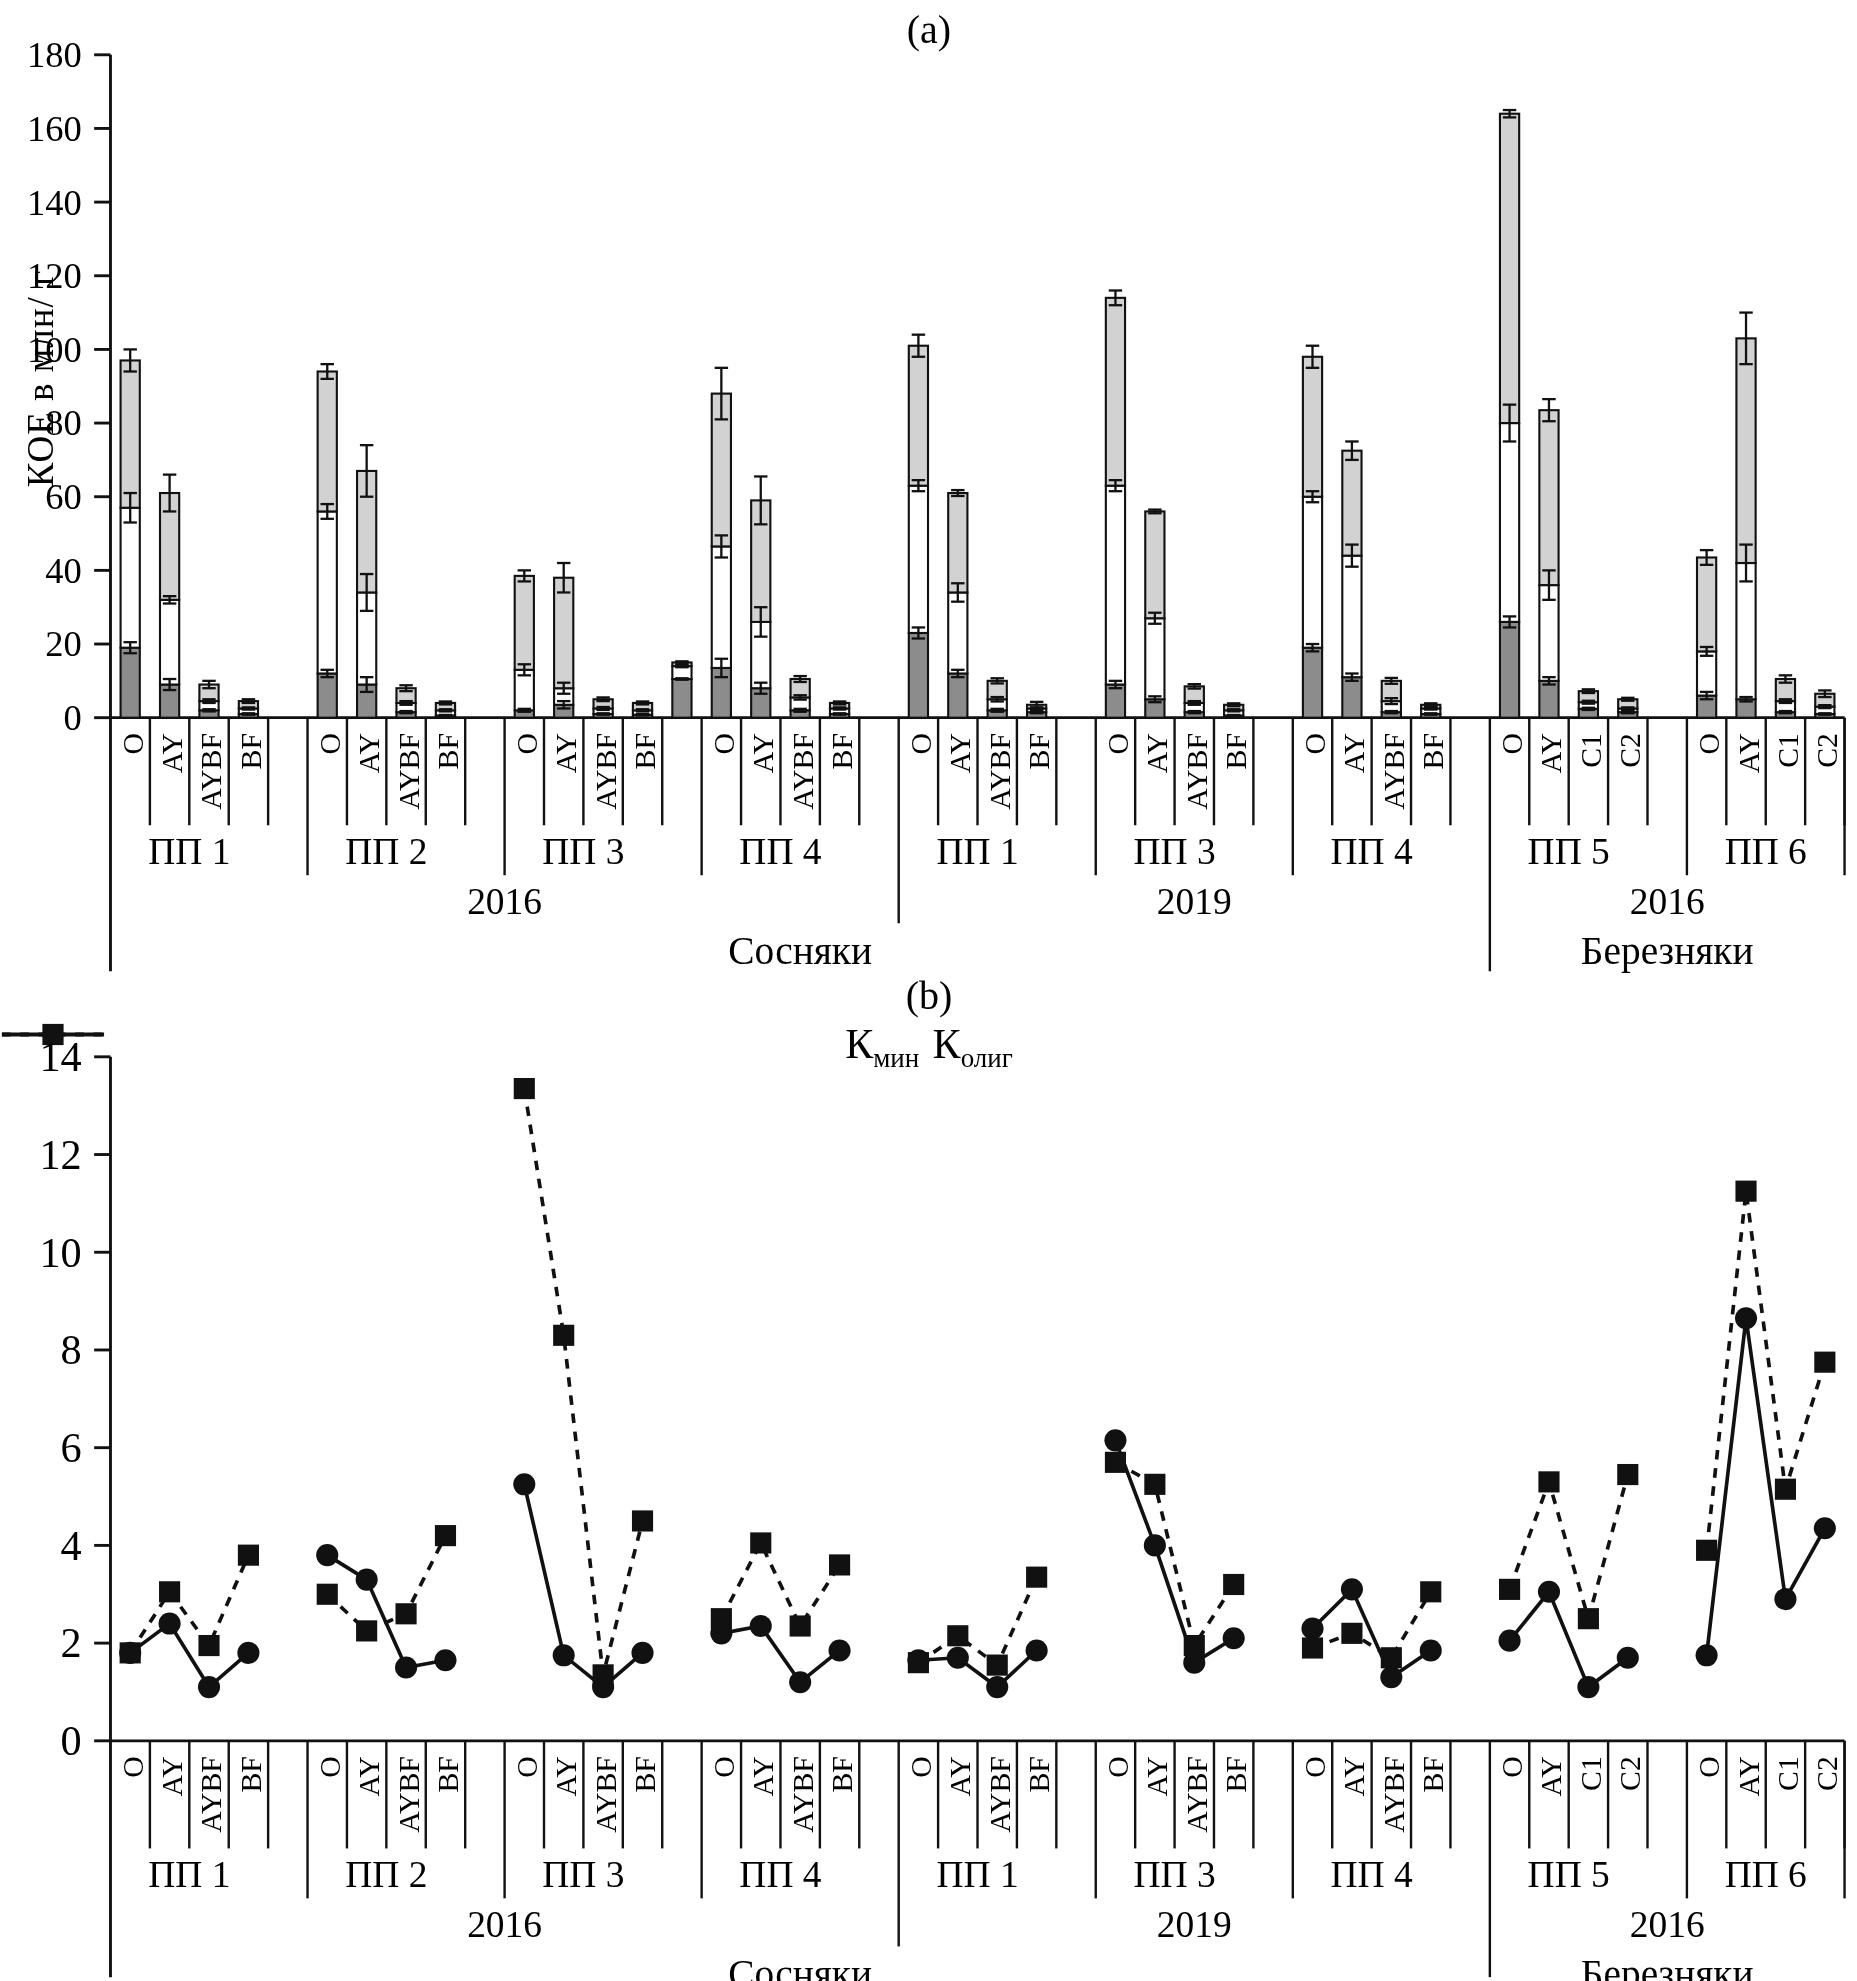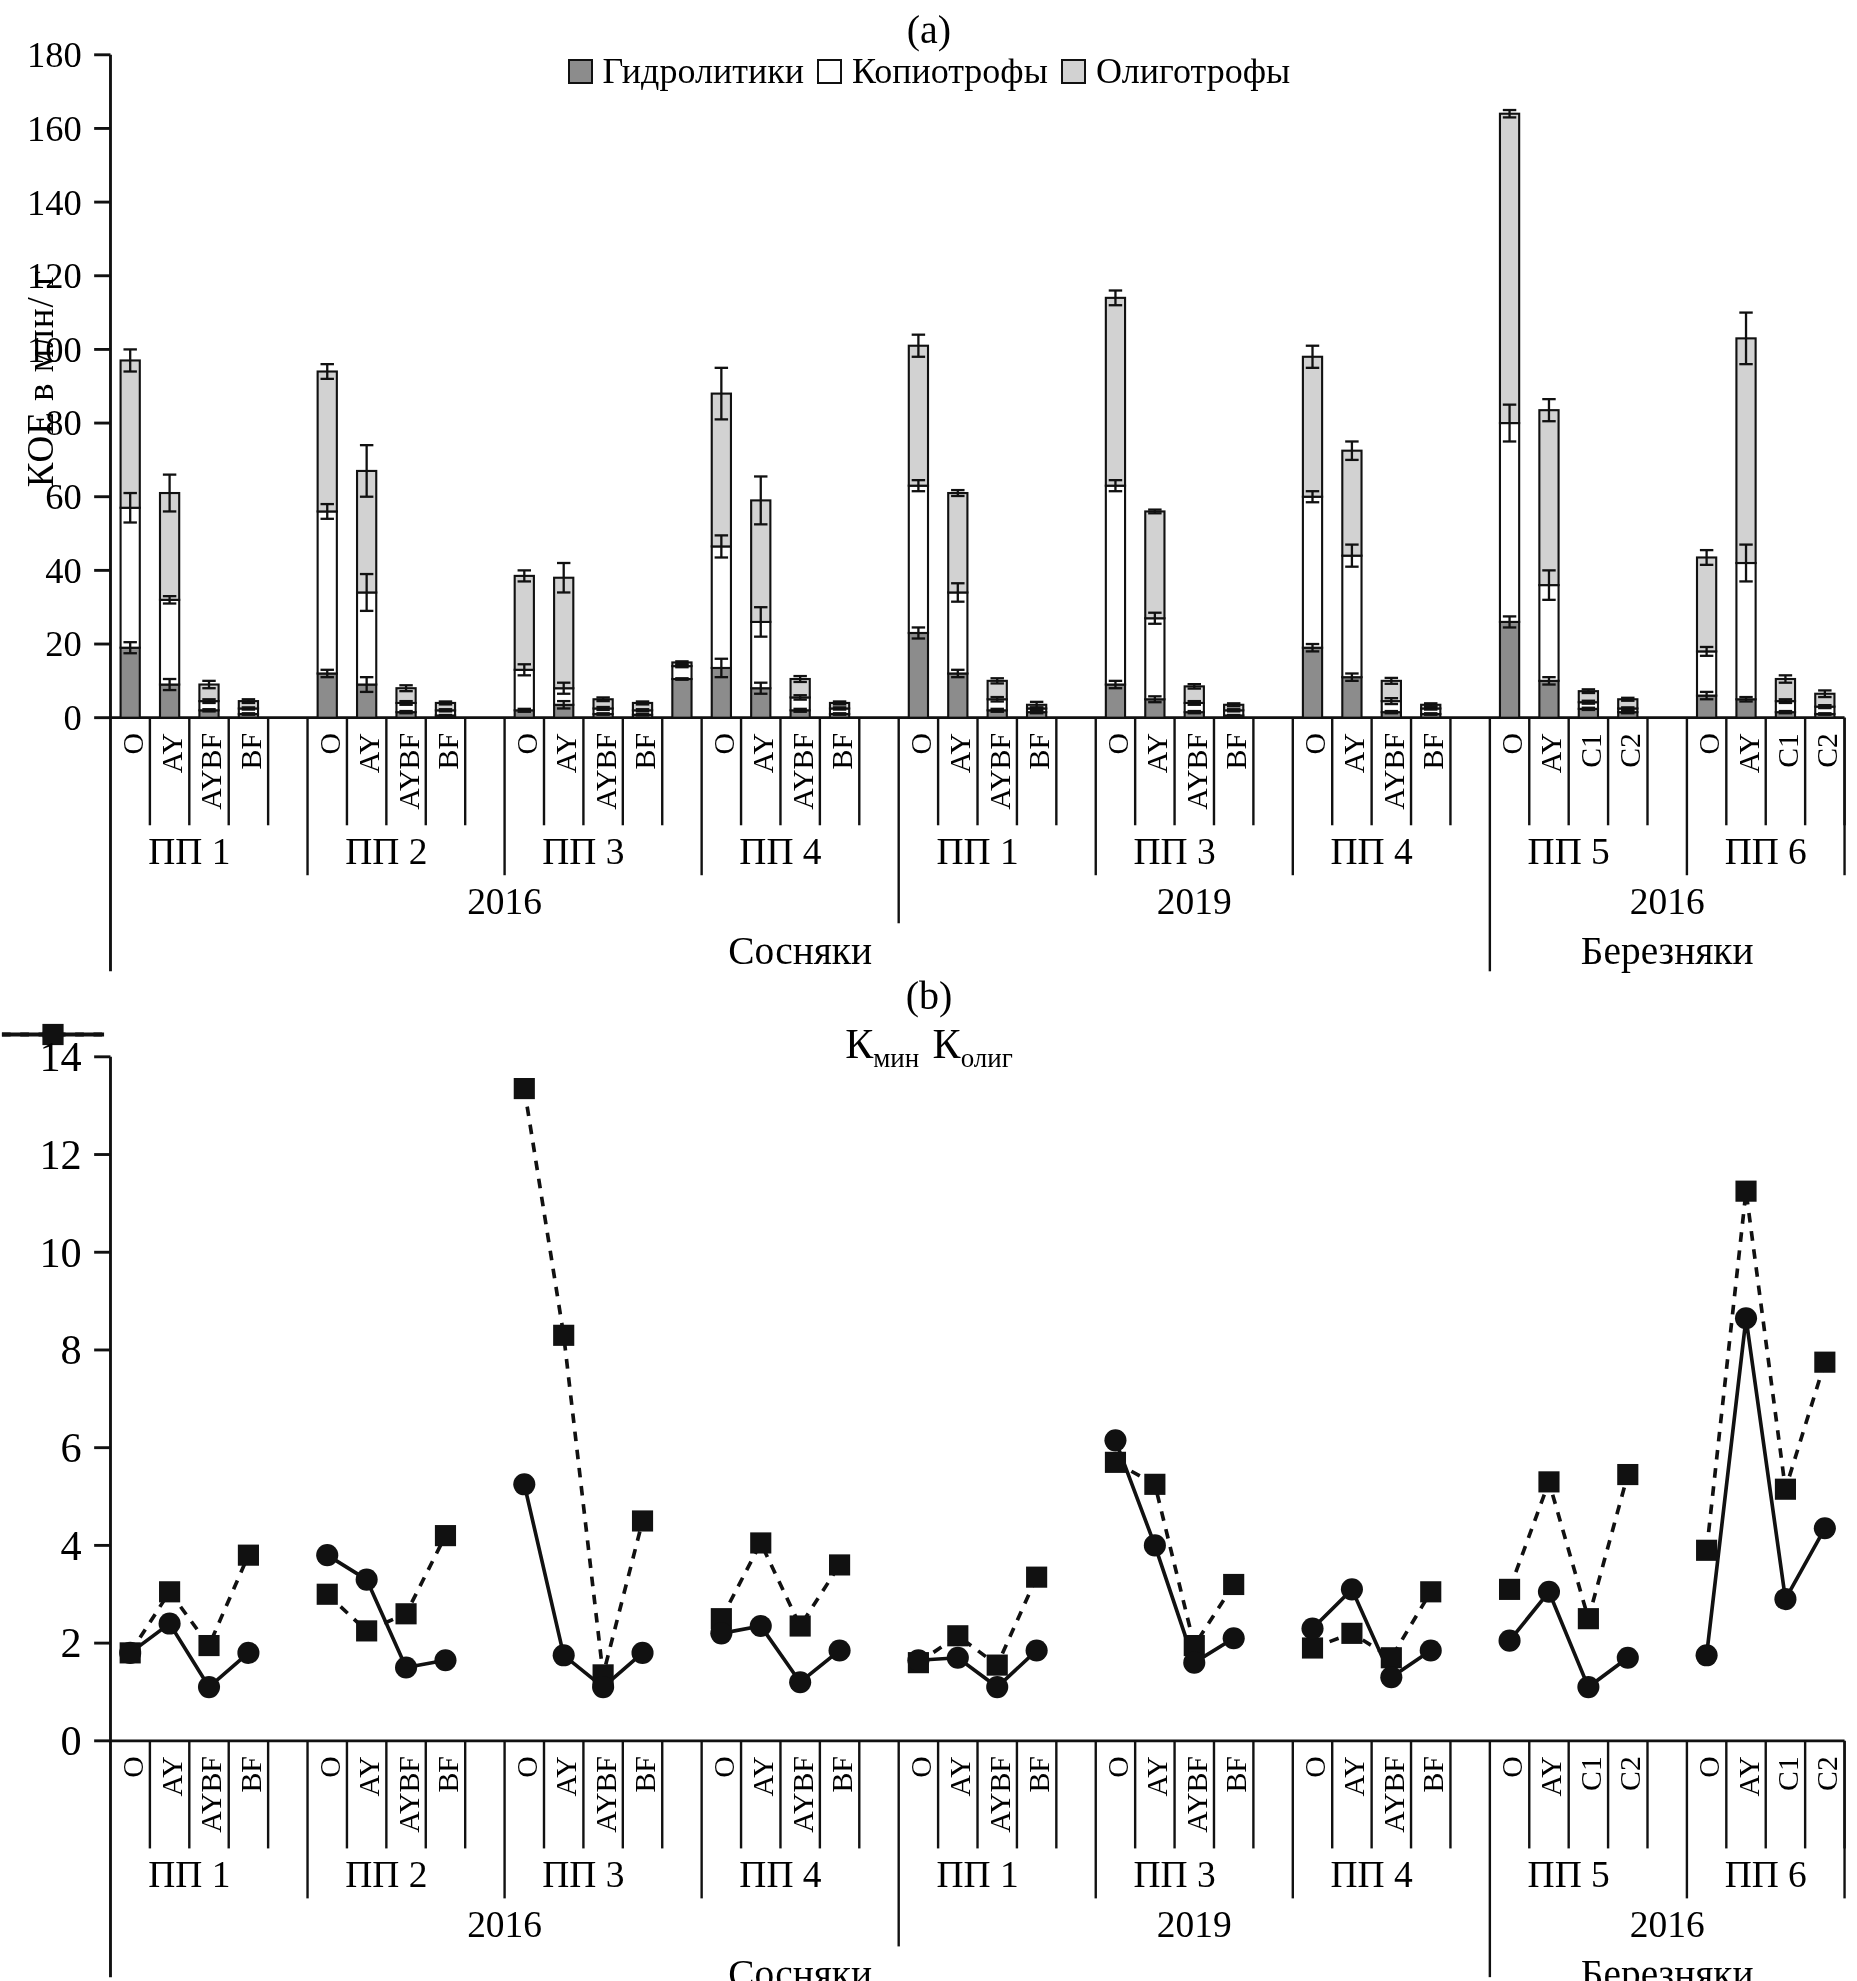--- a/index.html
+++ b/index.html
@@ -18,34 +18,20 @@
   svg{position:absolute;left:0;top:0;}
   text{font-family:"Liberation Serif","DejaVu Serif",serif;}
 </style>
 </head>
 <body>
 
 <div id="page">
 
   <div class="title" style="top:5.8px;">(a)</div>
 
-  <div class="legend-row" style="top:50px;">
-    <div class="legend-item">
-      <span class="swatch" style="background: rgb(140, 140, 140);"></span>
-      <span class="leg-a-label">Гидролитики</span>
-    </div>
-    <div class="legend-item">
-      <span class="swatch" style="background: rgb(255, 255, 255);"></span>
-      <span class="leg-a-label">Копиотрофы</span>
-    </div>
-    <div class="legend-item">
-      <span class="swatch" style="background: rgb(210, 210, 210);"></span>
-      <span class="leg-a-label">Олиготрофы</span>
-    </div>
-  </div>
 
   <div id="ylabel-a">КОЕ в млн/ г</div>
 
   <div class="title" style="top:972px;">(b)</div>
 
   <div class="legend-row b" style="top:1020px;">
     <div class="legend-item">
       <svg width="106" height="29" viewBox="0 0 110 30">
         <line x1="2" y1="15" x2="108" y2="15" stroke="#111" stroke-width="4"></line>
         <circle cx="55" cy="15" r="11" fill="#111"></circle>

